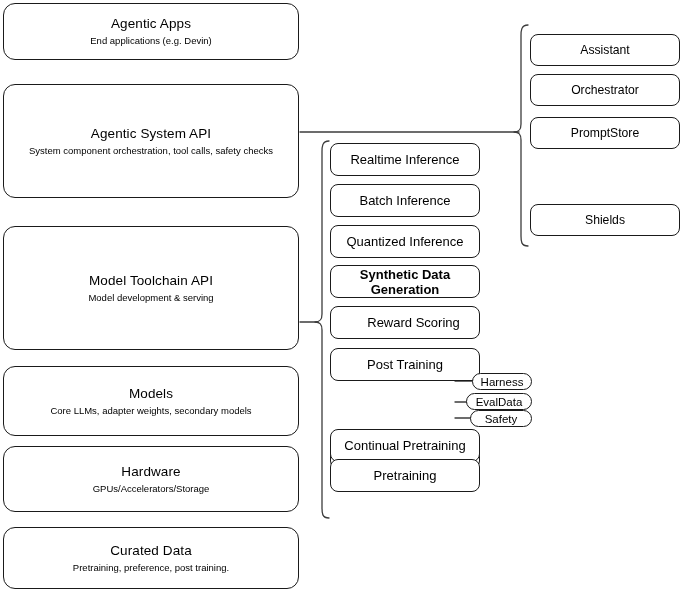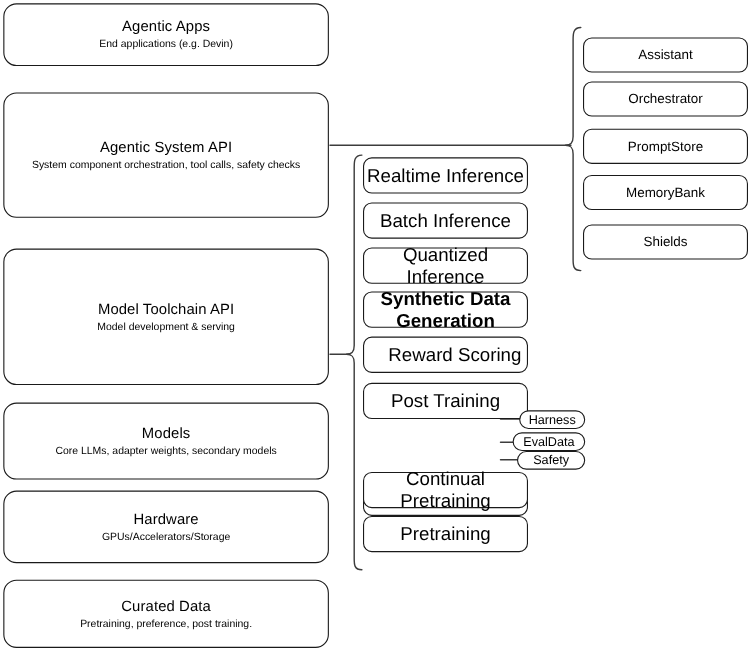--- a/index.html
+++ b/index.html
@@ -47,21 +47,21 @@
     font-size: 9.5px;
     line-height: 14px;
     margin-top: 2px;
   }
   
   .mid {
     left: 330px;
     width: 150px;
     height: 33px;
     border-radius: 8px;
-    font-size: 17px;
+    font-size: 13px;
   }
   
   .right {
     left: 530px;
     width: 150px;
     height: 32px;
     border-radius: 8px;
     font-size: 12.2px;
   }
   
@@ -165,21 +165,21 @@
   </div>
   <div class="box mid" style="top:348px;">
     <span>Post Training</span>
   </div>
   <div class="box mid" style="top:388px;margin-top:48px;">
     <span>Evals</span>
   </div>
   <div class="box mid" style="top:429px;">
     <span>Continual Pretraining</span>
   </div>
-  <div class="box mid" style="top:469px;">
+  <div class="box mid" style="top:459px;">
     <span>Pretraining</span>
   </div>
 
   <div class="box capsule" style="left:472px; top:373px; width:60px;">
     <span>Harness</span>
   </div>
   <div class="box capsule" style="left:466px; top:393px; width:66px;">
     <span>EvalData</span>
   </div>
   <div class="box capsule" style="left:470px; top:410px; width:62px;">
@@ -188,20 +188,17 @@
 
   <div class="box right" style="top:34px;">
     <span>Assistant</span>
   </div>
   <div class="box right" style="top:74px;">
     <span>Orchestrator</span>
   </div>
   <div class="box right" style="top:117px;">
     <span>PromptStore</span>
   </div>
-  <div class="box right" style="top:159px;">
-    <span>MemoryBank</span>
-  </div>
   <div class="box right" style="top:204px;">
     <span>Shields</span>
   </div>
 
 </div>
 
 </body></html>

